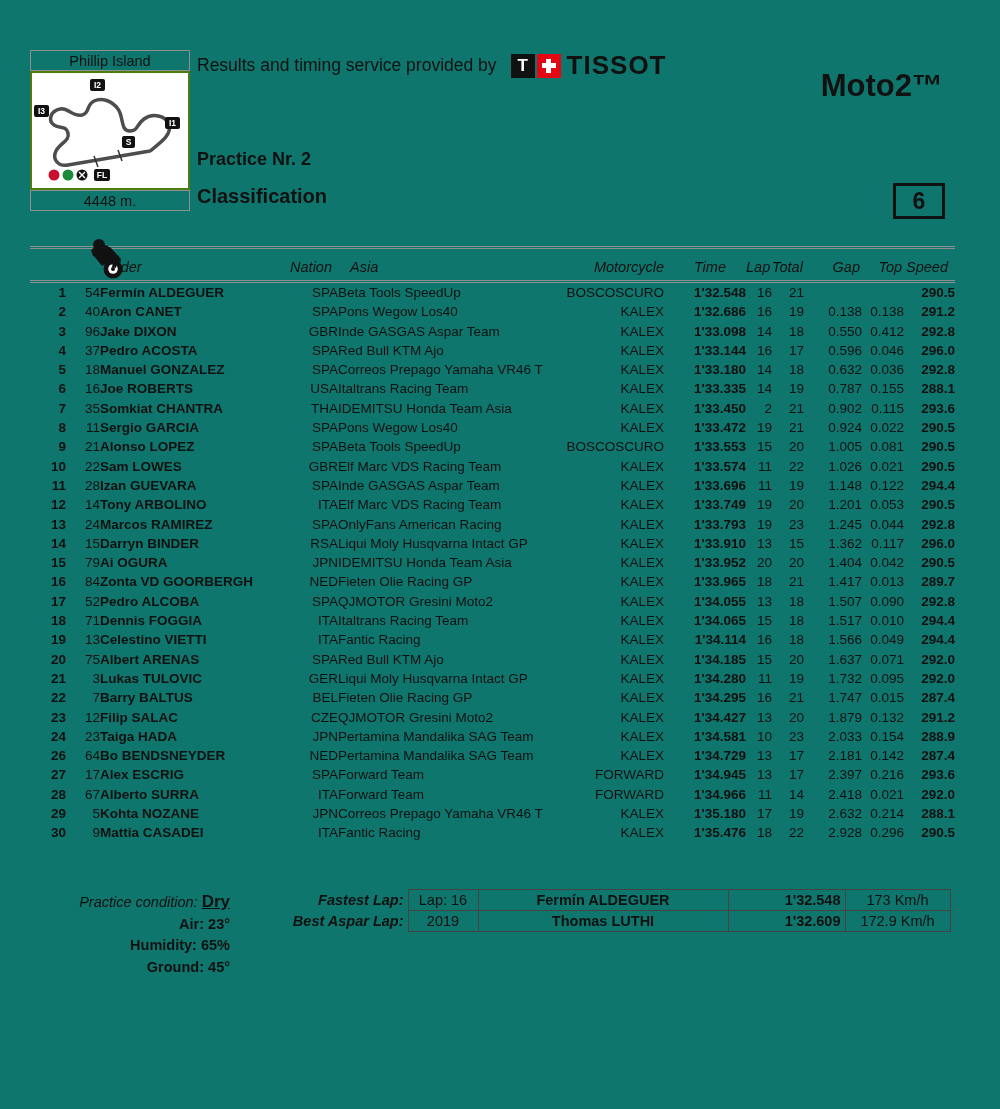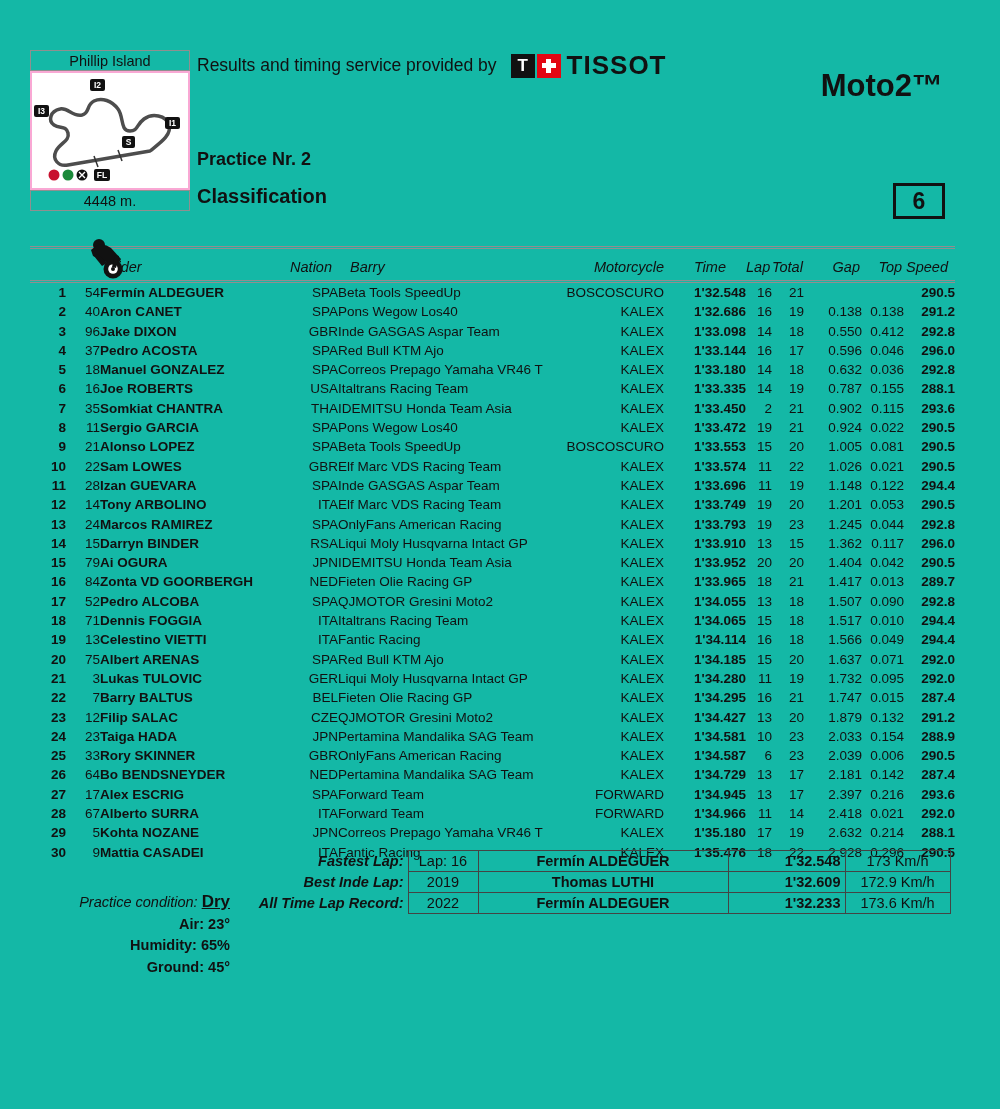--- a/index.html
+++ b/index.html
@@ -1,25 +1,25 @@
 <!DOCTYPE html>
 <html><head>
 <meta charset="utf-8">
 <style>
   * { margin:0; padding:0; box-sizing:border-box; }
   html,body { background:#fff; }
   body { font-family:"Liberation Sans", sans-serif; color:#111; }
-  .page { position:relative; width:1000px; height:1109px; background:#14b8a6; overflow:hidden; }
+  .page { position:relative; width:1000px; height:1109px; background:#0f766e; overflow:hidden; }
 
   
   .circuit-name-box { position:absolute; left:30px; top:50px; width:160px; height:21px;
     border:1px solid #8f8f8f; display:flex; align-items:center; justify-content:center;
     font-size:14.5px; }
   .track-box { position:absolute; left:30px; top:71px; width:160px; height:119px;
-    border:2px solid #f9a8d4; background:#fff; }
+    border:2px solid #4d7c0f; background:#fff; }
   .track-length-box { position:absolute; left:30px; top:190px; width:160px; height:21px;
     border:1px solid #8f8f8f; display:flex; align-items:center; justify-content:center;
     font-size:14.5px; }
 
   
   .service-line { position:absolute; left:197px; top:50px; display:flex; align-items:center;
     font-size:17.5px; white-space:nowrap; }
   .tissot-logo { display:inline-flex; align-items:center; margin-left:14px; }
   .tissot-t-box { width:24px; height:24px; background:#111; color:#fff; display:flex;
     align-items:center; justify-content:center; font-weight:bold; font-size:17px; }
@@ -64,21 +64,21 @@
   .bike-icon { position:absolute; left:56px; top:-10px; }
 
   
   .conditions { position:absolute; left:30px; top:891px; width:200px; text-align:right;
     font-size:14.5px; line-height:21.5px; }
   .cond-label { font-style:italic; }
   .cond-title-value { font-weight:bold; font-size:17px;text-decoration:underline; }
   .cond-row { font-weight:bold; }
 
   
-  .records { position:absolute; left:140px; top:850px; }
+  .records { position:absolute; left:140px; top:889px; }
   table.rec { border-collapse:collapse; table-layout:fixed; font-size:14.5px; }
   table.rec td { height:21px; padding:0 4px; white-space:nowrap; }
   td.rec-label { width:268px; text-align:right; font-style:italic; font-weight:bold; border:none; padding-right:6px; }
   td.rec-cell { border:1px solid #444; }
   td.rec-col1 { width:70px; text-align:center; }
   td.rec-name { width:250px; text-align:center; font-weight:bold; }
   td.rec-time { width:117px; text-align:right; font-weight:bold; padding-right:6px; }
   td.rec-speed { width:105px; text-align:center; }
 </style>
 </head>
@@ -168,21 +168,21 @@
           <col style="width:58px">
           <col style="width:42px">
           <col style="width:51px">
       </colgroup>
       <thead>
         <tr>
           <th></th>
           <th></th>
           <th class="h-rider">Rider</th>
           <th class="h-nation">Nation</th>
-          <th class="h-team">Barry</th>
+          <th class="h-team">Asia</th>
           <th class="h-bike">Motorcycle</th>
           <th class="h-time">Time</th>
           <th class="h-lap">Lap</th>
           <th class="h-total">Total</th>
           <th class="h-gap">Gap</th>
           <th class="h-speed" colspan="2">Top Speed</th>
         </tr>
       </thead>
       <tbody>
           <tr>
@@ -513,34 +513,20 @@
             <td class="l b rider">Taiga HADA</td>
             <td class="r nation">JPN</td>
             <td class="l team">Pertamina Mandalika SAG Team</td>
             <td class="r">KALEX</td>
             <td class="r b time">1'34.581</td>
             <td class="r lap">10</td>
             <td class="r total">23</td>
             <td class="r gap1">2.033</td>
             <td class="r gap2">0.154</td>
             <td class="r b">288.9</td>
-          </tr>
-          <tr>
-            <td class="r b">25</td>
-            <td class="r">33</td>
-            <td class="l b rider">Rory SKINNER</td>
-            <td class="r nation">GBR</td>
-            <td class="l team">OnlyFans American Racing</td>
-            <td class="r">KALEX</td>
-            <td class="r b time">1'34.587</td>
-            <td class="r lap">6</td>
-            <td class="r total">23</td>
-            <td class="r gap1">2.039</td>
-            <td class="r gap2">0.006</td>
-            <td class="r b">290.5</td>
           </tr>
           <tr>
             <td class="r b">26</td>
             <td class="r">64</td>
             <td class="l b rider">Bo BENDSNEYDER</td>
             <td class="r nation">NED</td>
             <td class="l team">Pertamina Mandalika SAG Team</td>
             <td class="r">KALEX</td>
             <td class="r b time">1'34.729</td>
             <td class="r lap">13</td>
@@ -632,30 +618,23 @@
     <table class="rec">
       <tbody>
           <tr>
         <td class="rec-label">Fastest Lap:</td>
         <td class="rec-cell rec-col1">Lap: 16</td>
         <td class="rec-cell rec-name">Fermín ALDEGUER</td>
         <td class="rec-cell rec-time">1'32.548</td>
         <td class="rec-cell rec-speed">173 Km/h</td>
       </tr>
       <tr>
-        <td class="rec-label">Best Inde Lap:</td>
+        <td class="rec-label">Best Aspar Lap:</td>
         <td class="rec-cell rec-col1">2019</td>
         <td class="rec-cell rec-name">Thomas LUTHI</td>
         <td class="rec-cell rec-time">1'32.609</td>
         <td class="rec-cell rec-speed">172.9 Km/h</td>
       </tr>
-      <tr>
-        <td class="rec-label">All Time Lap Record:</td>
-        <td class="rec-cell rec-col1">2022</td>
-        <td class="rec-cell rec-name">Fermín ALDEGUER</td>
-        <td class="rec-cell rec-time">1'32.233</td>
-        <td class="rec-cell rec-speed">173.6 Km/h</td>
-      </tr>
     </tbody>
       </table>
   </div>
 
 </div>
 
 </body></html>

